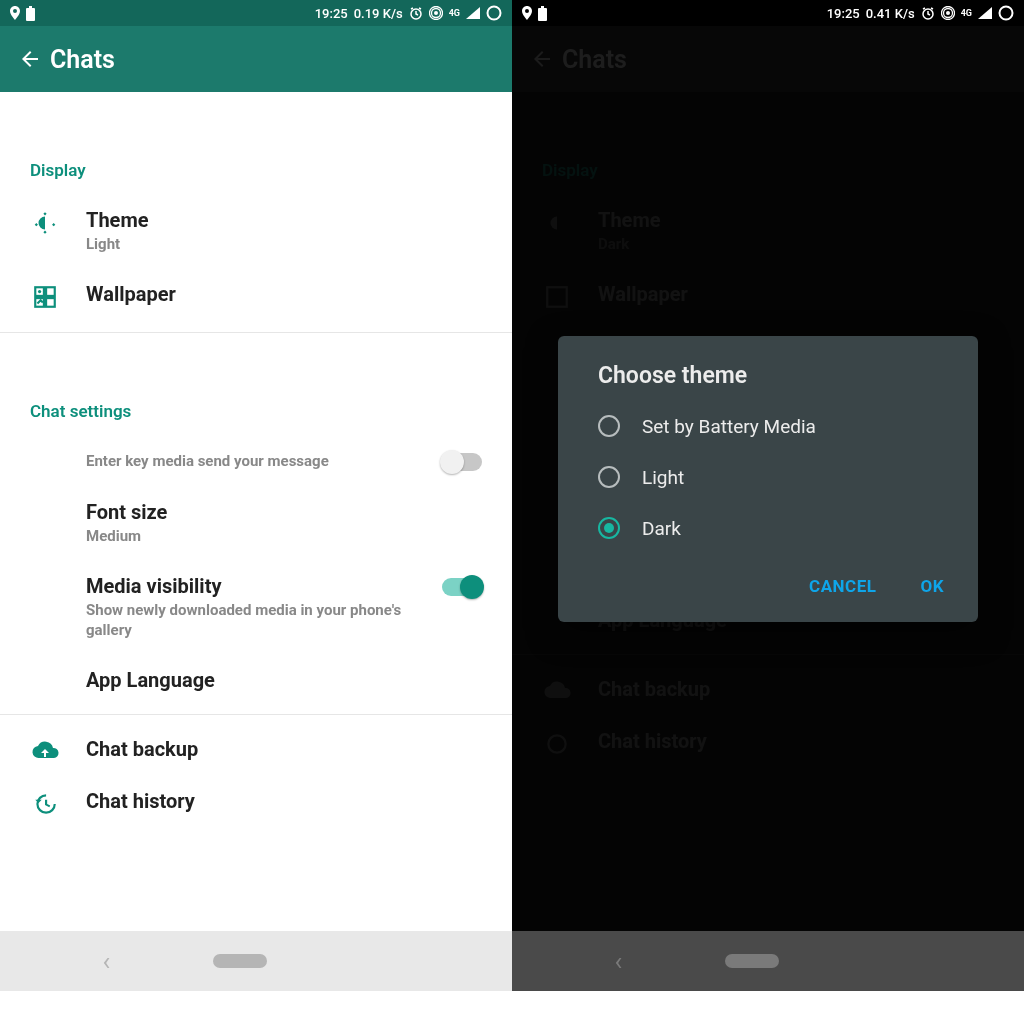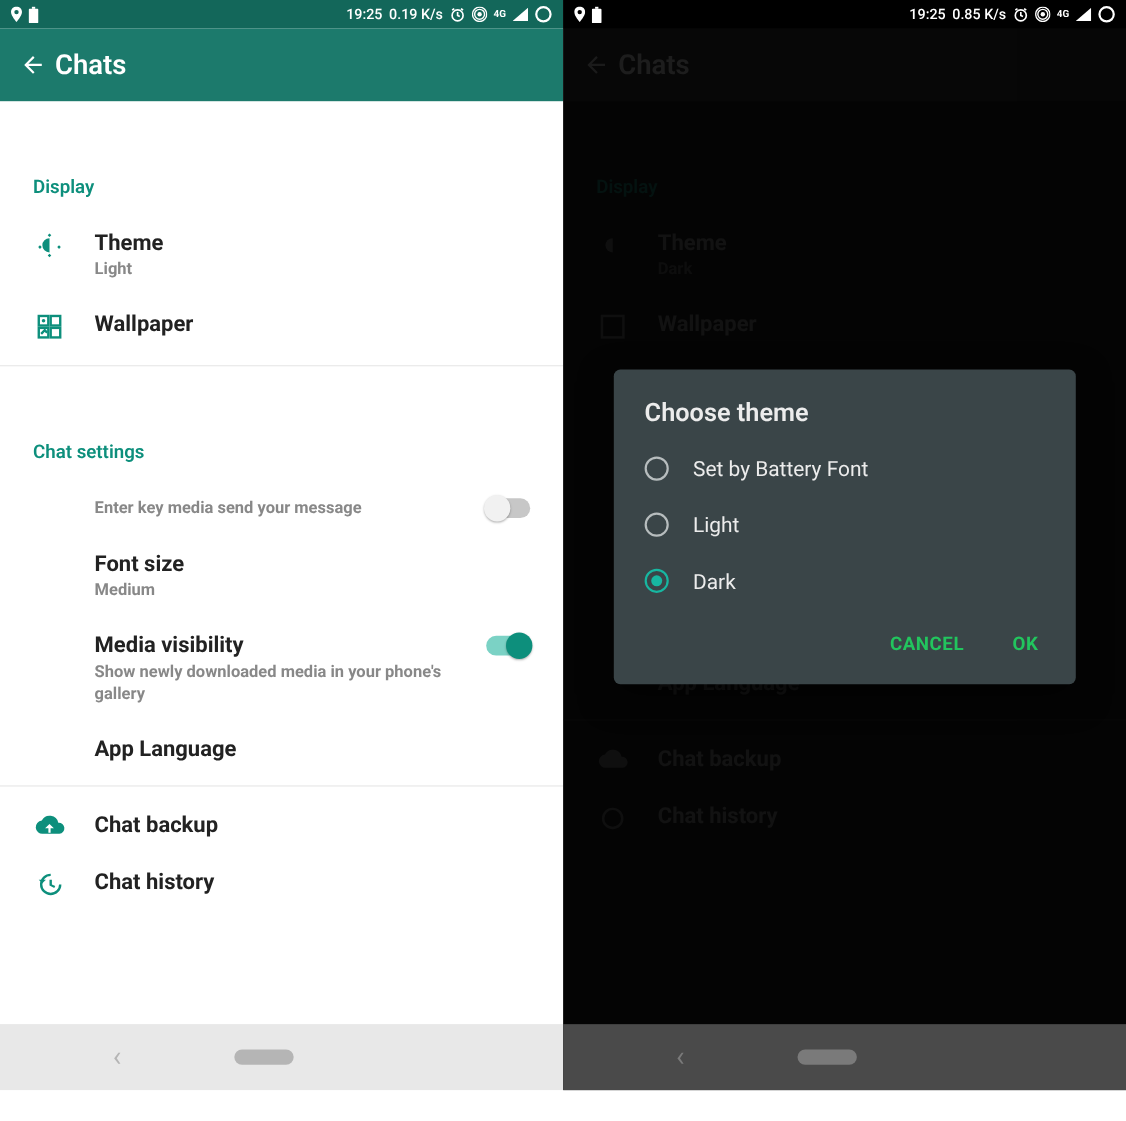--- a/index.html
+++ b/index.html
@@ -90,29 +90,29 @@
   .dark .chev { color: #7a7a7a; }
   .navspacer { width: 40px; }
 
   
   .scrim { position: absolute; inset: 0; background: rgba(0,0,0,.55); display: flex; align-items: center; justify-content: center; }
   .dialog {
     width: 420px;
     background: #3a4548;
     border-radius: 6px;
     color: #ececec;
-    padding: 26px 0 10px 0;
+    padding: 26px 0 10px 12px;
     box-shadow: 0 10px 30px rgba(0,0,0,.5);
   }
   .dialog-title { font-size: 23px; font-weight: 600; padding: 0 28px 12px 28px; }
   .radio-row { display: flex; align-items: center; gap: 22px; padding: 14px 28px; font-size: 19px; }
   .radio { width: 22px; height: 22px; border: 2.5px solid #b7bdbe; border-radius: 50%; display: flex; align-items: center; justify-content: center; flex-shrink:0; }
   .radio.sel { border-color: #17b7a1; }
   .radio.sel .dot { width: 10px; height: 10px; border-radius: 50%; background: #17b7a1; }
-  .dialog-actions { display: flex; justify-content: flex-end; gap: 24px; padding: 16px 24px 10px 24px; font-size: 17px; font-weight: 700; letter-spacing: .5px; color: #22c55e; }
+  .dialog-actions { display: flex; justify-content: flex-end; gap: 24px; padding: 16px 24px 10px 24px; font-size: 17px; font-weight: 700; letter-spacing: .5px; color: #0ea5e9; }
   .dialog-actions span { padding: 6px 10px; }
 
   .dimmed { opacity: .38; }
 </style>
 </head>
 <body>
 
 <div class="phone light">
 
   <div class="statusbar">
@@ -270,21 +270,21 @@
       <svg width="10" height="14" viewBox="0 0 10 14">
           <path d="M5 0C2.2 0 0 2.2 0 5c0 3.5 5 9 5 9s5-5.5 5-9C10 2.2 7.8 0 5 0zm0 7a2 2 0 110-4 2 2 0 010 4z" fill="#fff"></path>
         </svg>
       <svg width="9" height="15" viewBox="0 0 9 15">
           <rect x="0" y="2" width="9" height="13" rx="1" fill="#fff"></rect>
           <rect x="3" y="0" width="3" height="2" fill="#fff"></rect>
         </svg>
     </div>
     <div class="right">
       <span>19:25</span>
-      <span>0.85 K/s</span>
+      <span>0.41 K/s</span>
       <svg width="14" height="14" viewBox="0 0 14 14">
           <circle cx="7" cy="8" r="5" stroke="#fff" stroke-width="1.5" fill="none"></circle>
           <path d="M7 5v3l2 1" stroke="#fff" stroke-width="1.5" fill="none"></path>
           <path d="M2 3l2-1M12 3l-2-1" stroke="#fff" stroke-width="1.5"></path>
         </svg>
       <svg width="14" height="14" viewBox="0 0 14 14">
           <circle cx="7" cy="7" r="2" fill="#fff"></circle>
           <circle cx="7" cy="7" r="4.5" stroke="#fff" stroke-width="1.3" fill="none"></circle>
           <circle cx="7" cy="7" r="6.5" stroke="#fff" stroke-width="1.3" fill="none"></circle>
         </svg>
@@ -372,21 +372,21 @@
     <div class="pill"></div>
     <div class="navspacer"></div>
   </div>
 
   <div class="scrim" style="top:26px; bottom:60px;">
     <div class="dialog">
       <div class="dialog-title">Choose theme</div>
 
       <div class="radio-row">
         <div class="radio"></div>
-        <span>Set by Battery Font</span>
+        <span>Set by Battery Media</span>
       </div>
       <div class="radio-row">
         <div class="radio"></div>
         <span>Light</span>
       </div>
       <div class="radio-row">
         <div class="radio sel">
             <div class="dot"></div>
           </div>
         <span>Dark</span>

